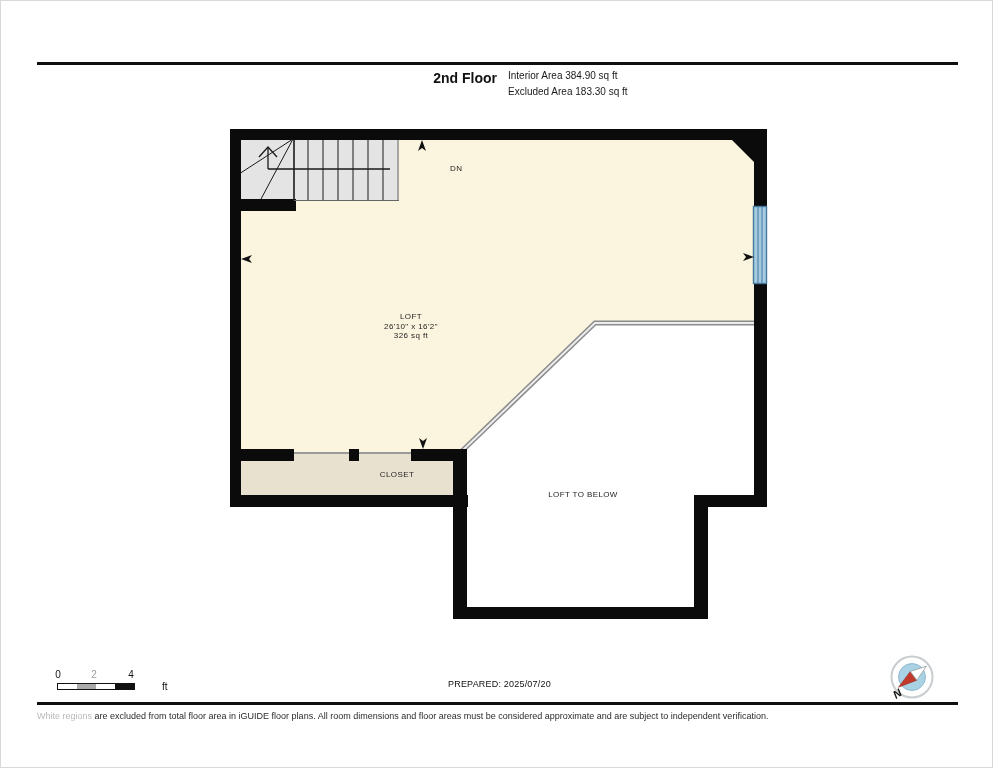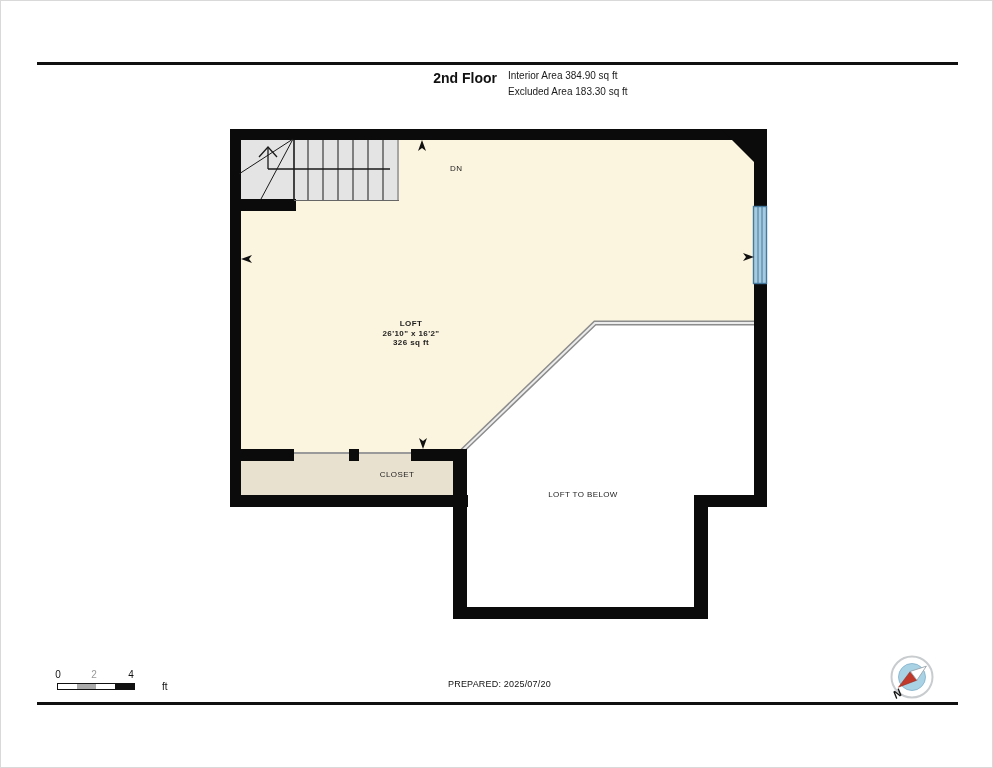--- a/index.html
+++ b/index.html
@@ -11,21 +11,21 @@
   .abs{position:absolute;}
   .ctr{transform:translateX(-50%);white-space:nowrap;}
   .title{
     top:34px;left:0;width:100%;text-align:center;
     font-size:19px;font-weight:bold;letter-spacing:.2px;
   }
   .rule{background:#101010;height:3px;left:36px;width:921px;}
   .floorlbl{top:69px;left:430px;width:66px;text-align:right;font-size:14px;font-weight:bold;}
   .arealine{left:507px;font-size:10px;color:#1a1a1a;}
   .planlabel{font-size:8px;color:#1d1d1d;letter-spacing:.4px;text-align:center;line-height:9.5px;}
-  .loftblock{top:318px;left:410px;font-weight:bold;}
+  .loftblock{top:311px;left:410px;}
   .dn{top:163px;left:408px;font-size:8px;letter-spacing:.5px;color:#1d1d1d;position:absolute;margin-left:41px;}
   .scale-num{top:668px;font-size:10px;color:#111;}
   .scale-bar{
     top:682px;left:56px;width:78px;height:7px;border:1px solid #111;
     box-sizing:border-box;display:flex;
   }
   .scale-bar span{height:100%;flex:1 1 25%;}
   .ft{top:680px;left:137px;font-size:10px;padding-left:24px;}
   .prepared{top:678px;left:447px;font-size:9px;font-weight:normal;letter-spacing:.2px;}
   .disclaimer{top:710px;left:36px;width:921px;font-size:9px;color:#2b2b2b;}
@@ -137,14 +137,15 @@
     <span style="background:#fff;"></span>
       <span style="background:#ABABAB;"></span>
       <span style="background:#fff;"></span>
       <span style="background:#111;"></span>
   </div>
   <div class="abs ft">ft</div>
 
   <div class="abs prepared">PREPARED: 2025/07/20</div>
 
   <div class="abs rule" style="top:701px;"></div>
+  <div class="abs disclaimer"><span class="fade">White regions </span><span>are excluded from total floor area in iGUIDE floor plans. All room dimensions and floor areas must be considered approximate and are subject to independent verification.</span></div>
 
 </div>
 
 </body></html>

